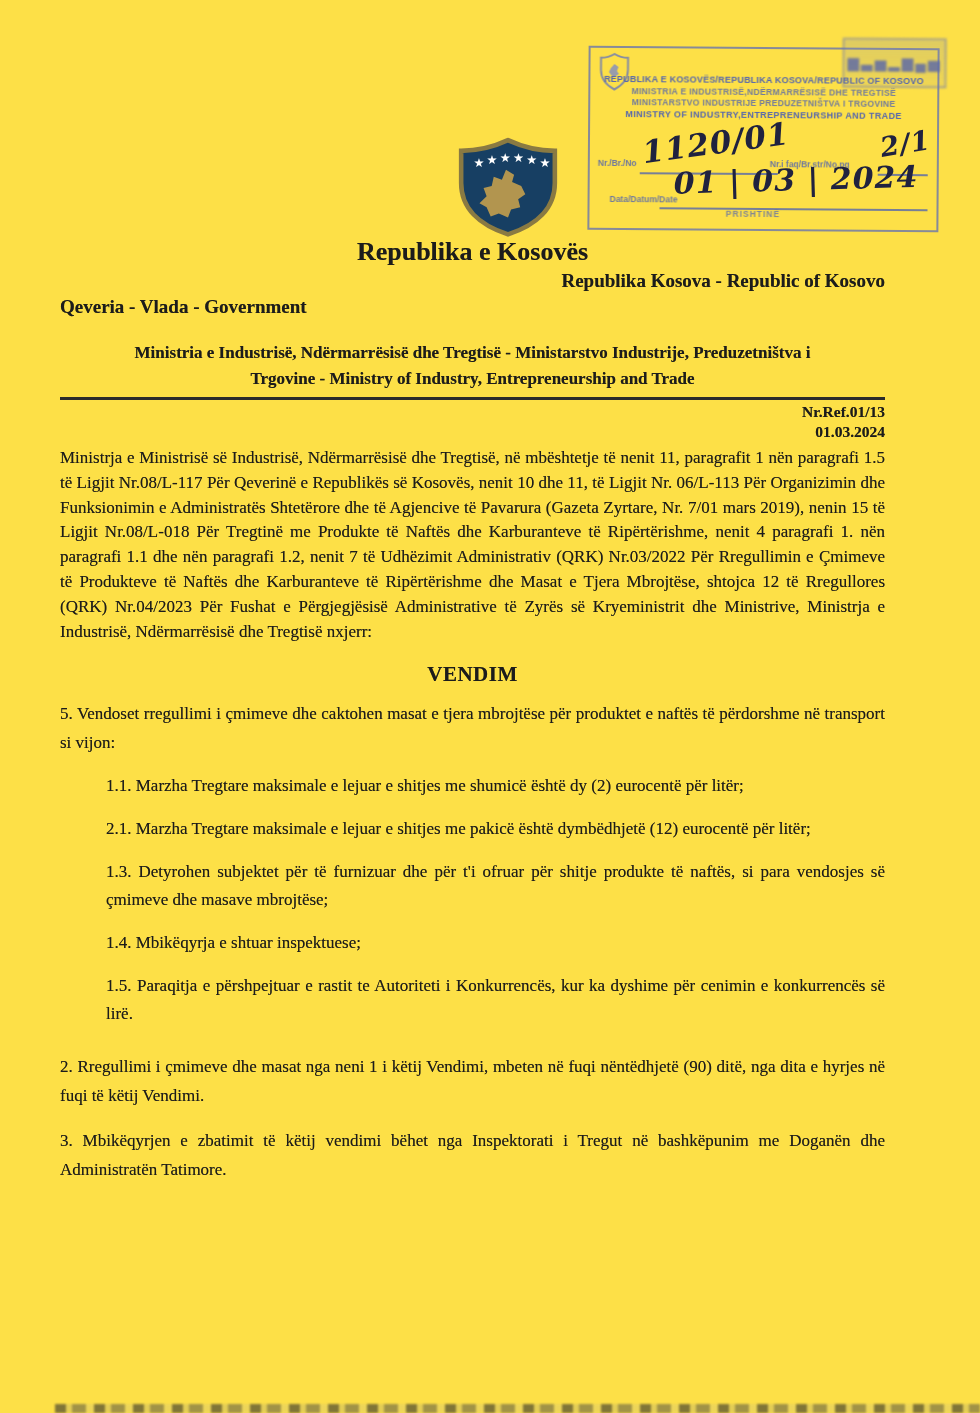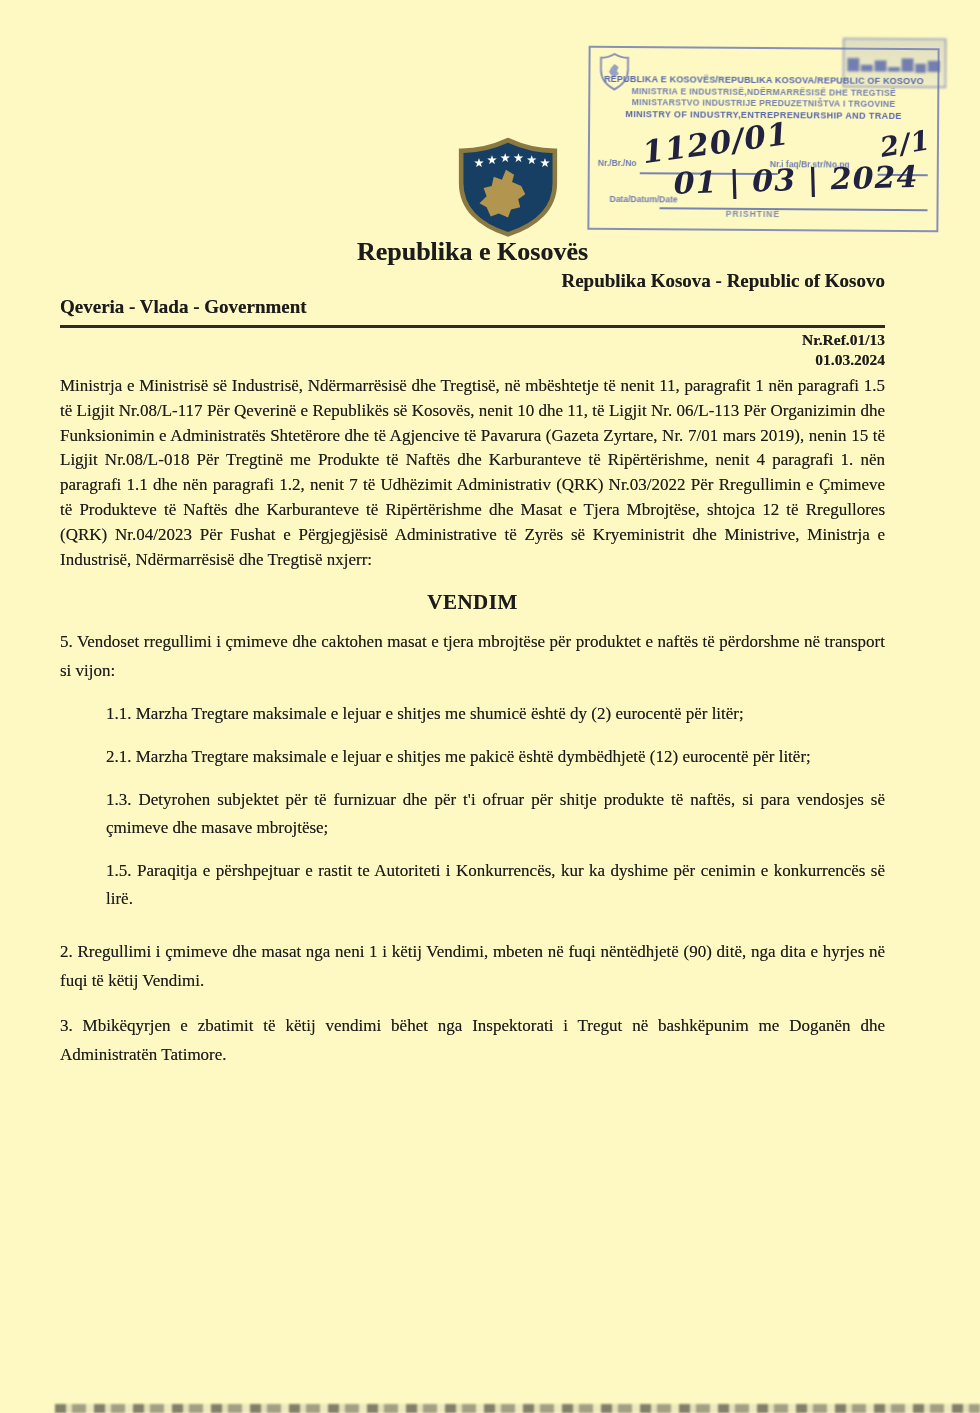--- a/index.html
+++ b/index.html
@@ -1,20 +1,20 @@
 <!DOCTYPE html>
 <html><head>
 <meta charset="utf-8">
 <style>
   html,body{margin:0;padding:0;background:#e8e8e6;}
   .page{
     position:relative;
     width:980px;height:1413px;
     margin:0 auto;
-    background:#fef9c3;
+    background:#fde047;
     overflow:hidden;
     font-family:"Liberation Serif", serif;
     color:#1c1c1c;
   }
   
   .stamp{
     position:absolute;left:588px;top:47px;width:347px;height:180px;
     border:2px solid rgba(95,110,180,.75);
     transform:rotate(.4deg);
     font-family:"Liberation Sans", sans-serif;
@@ -111,37 +111,42 @@
     <text x="73" y="27" font-size="12" fill="#ffffff">★</text>
     <text x="86" y="30" font-size="12" fill="#ffffff">★</text>
     <path d="M53,33 l8,5 -2,7 9,4 4,8 -7,5 2,8 -9,2 -3,8 -9,-4 -8,3 -4,-9 -7,-4 7,-7 -3,-8 8,-2 2,-9 8,3 z" fill="#b2954f"></path>
   </svg>
 
   <div class="content">
     <div class="t1">Republika e Kosovës</div>
     <div class="t2">Republika Kosova - Republic of Kosovo</div>
     <div class="t3">Qeveria - Vlada - Government</div>
 
+    <div class="ministry">
+      <div>Ministria e Industrisë, Ndërmarrësisë dhe Tregtisë - Ministarstvo Industrije, Preduzetništva i</div>
+      <div>Trgovine - Ministry of Industry, Entrepreneurship and Trade</div>
+    </div>
 
     <div class="rule"></div>
 
     <div class="refblock">
       <div>Nr.Ref.01/13</div>
       <div>01.03.2024</div>
     </div>
 
     <p class="intro">Ministrja e Ministrisë së Industrisë, Ndërmarrësisë dhe Tregtisë, në mbështetje të nenit 11, paragrafit 1 nën paragrafi 1.5 të Ligjit Nr.08/L-117 Për Qeverinë e Republikës së Kosovës, nenit 10 dhe 11, të Ligjit Nr. 06/L-113 Për Organizimin dhe Funksionimin e Administratës Shtetërore dhe të Agjencive të Pavarura (Gazeta Zyrtare, Nr. 7/01 mars 2019), nenin 15 të Ligjit Nr.08/L-018 Për Tregtinë me Produkte të Naftës dhe Karburanteve të Ripërtërishme, nenit 4  paragrafi 1. nën paragrafi 1.1 dhe nën paragrafi 1.2, nenit 7 të Udhëzimit Administrativ (QRK) Nr.03/2022 Për Rregullimin e Çmimeve të Produkteve të Naftës dhe Karburanteve të Ripërtërishme dhe Masat e Tjera Mbrojtëse, shtojca 12 të Rregullores (QRK) Nr.04/2023 Për Fushat e Përgjegjësisë Administrative të Zyrës së Kryeministrit dhe Ministrive, Ministrja e Industrisë, Ndërmarrësisë dhe Tregtisë nxjerr:</p>
 
     <div class="vendim">VENDIM</div>
 
     <p class="item">5. Vendoset rregullimi i çmimeve dhe caktohen masat e tjera mbrojtëse për produktet e naftës të përdorshme në transport si vijon:</p>
 
     <p class="sub">1.1. Marzha Tregtare maksimale e lejuar e shitjes me shumicë është dy (2) eurocentë për litër;</p>
     <p class="sub">2.1. Marzha Tregtare maksimale e lejuar e shitjes me pakicë është dymbëdhjetë (12) eurocentë për litër;</p>
     <p class="sub">1.3. Detyrohen subjektet për të furnizuar dhe për t'i ofruar për shitje produkte të naftës, si para vendosjes së çmimeve dhe masave mbrojtëse;</p>
+    <p class="sub">1.4. Mbikëqyrja e shtuar inspektuese;</p>
     <p class="sub">1.5. Paraqitja e përshpejtuar e rastit te Autoriteti i Konkurrencës, kur ka dyshime për cenimin e konkurrencës së lirë.</p>
 
     <p class="item" style="margin-top:24px;">2. Rregullimi i çmimeve dhe masat nga neni 1 i këtij Vendimi, mbeten në fuqi nëntëdhjetë (90) ditë, nga dita e hyrjes në fuqi të këtij Vendimi.</p>
     <p class="item" style="margin-top:16px;">3. Mbikëqyrjen e zbatimit të këtij vendimi bëhet nga Inspektorati i Tregut në bashkëpunim me Doganën dhe Administratën Tatimore.</p>
   </div>
 
   <div class="bleed"></div>
 </div>
 
 </body></html>

